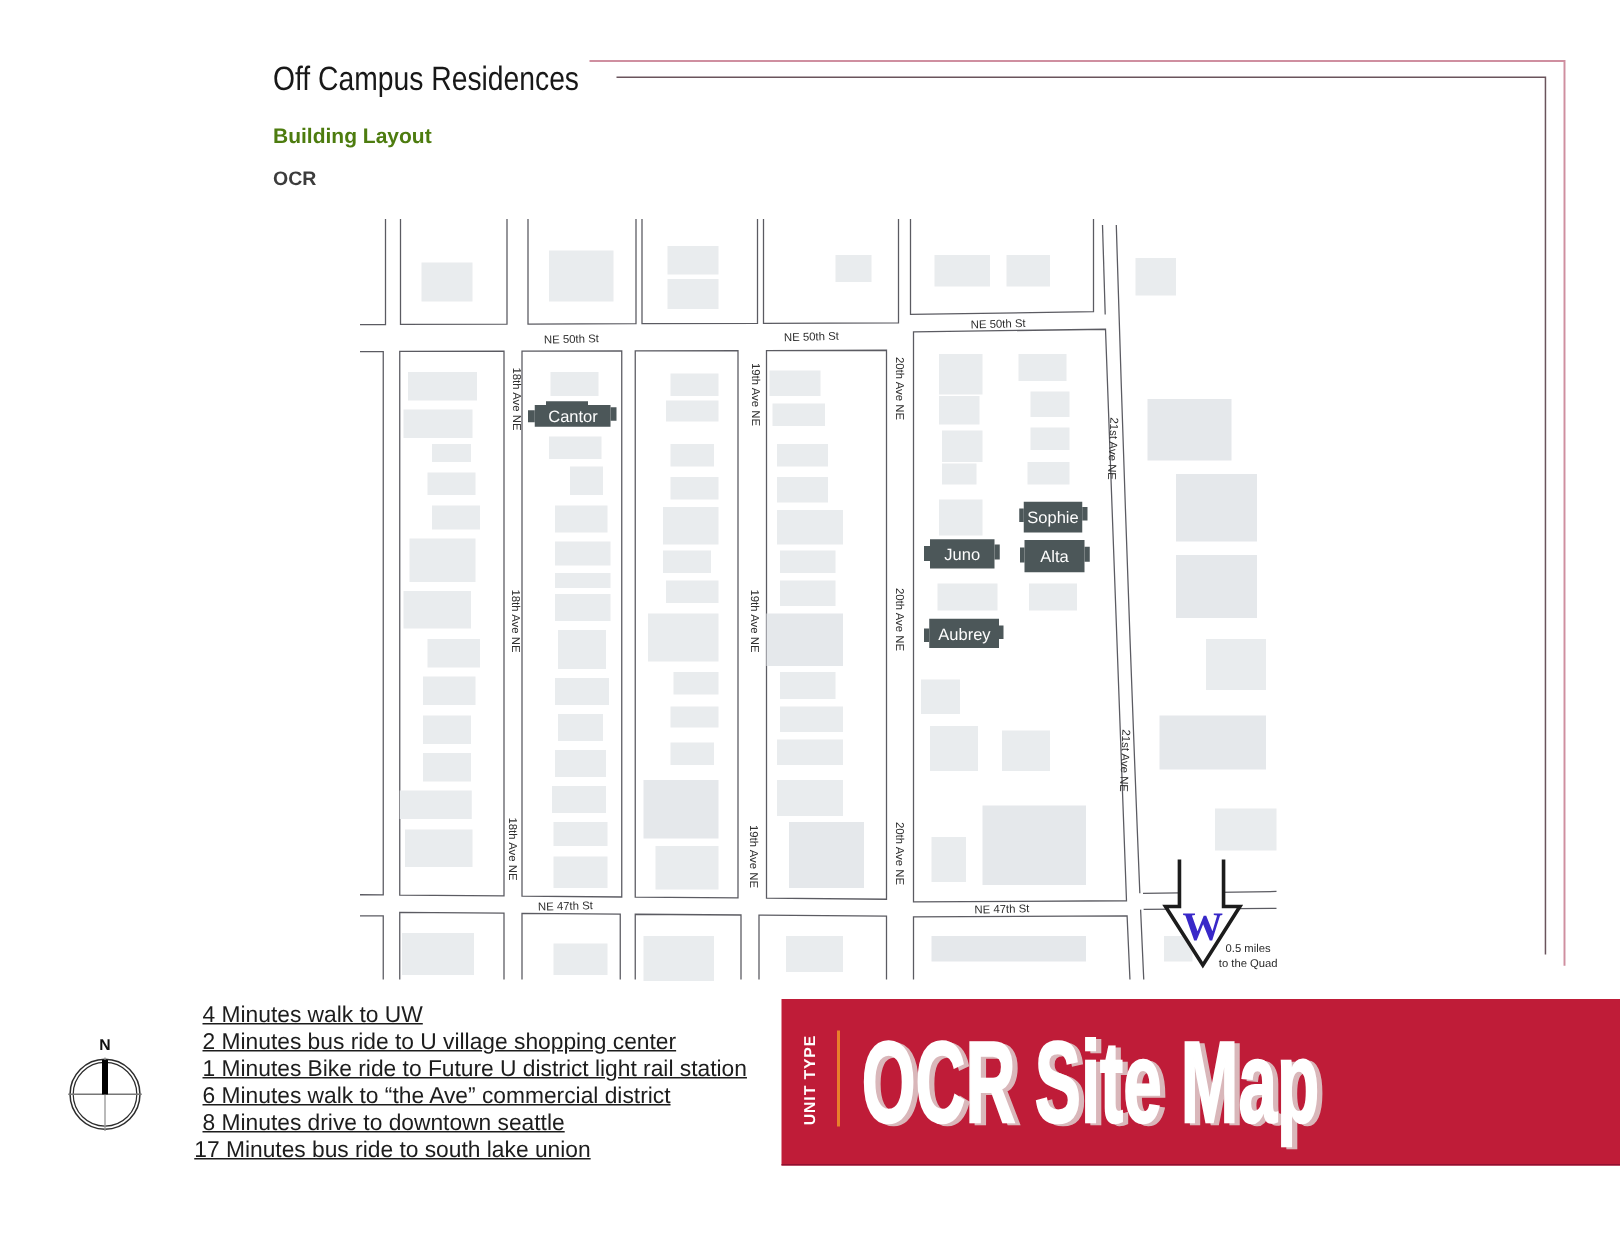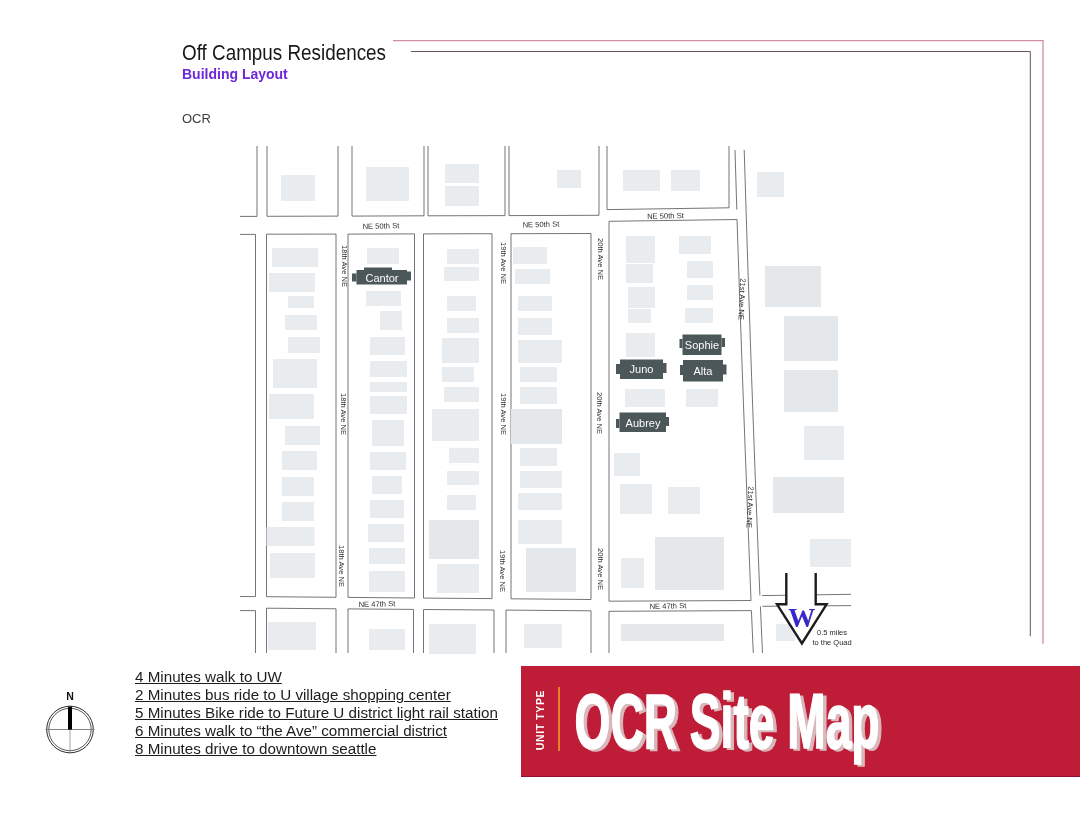--- a/index.html
+++ b/index.html
@@ -5,23 +5,23 @@
   html,body {margin:0;padding:0;background:#fff;}
   body {width:1080px;height:834px;position:relative;overflow:hidden;
         font-family:"Liberation Sans", sans-serif;}
   .abs {position:absolute;}
 </style>
 </head>
 <body>
 
 <div class="abs" style="left:182px;top:39.5px;font-size:22.5px;color:#181818;transform:scaleX(0.838);transform-origin:0 0;white-space:nowrap;">Off Campus Residences</div>
 
-<div class="abs" style="left:182px;top:66px;font-size:14px;font-weight:bold;color:#6d28d9;">Building Layout</div>
-
-<div class="abs" style="left:182px;top:111px;font-size:13px;font-weight:normal;color:#3c3c3c;">OCR</div>
+<div class="abs" style="left:182px;top:82px;font-size:14px;font-weight:bold;color:#4d7c0f;">Building Layout</div>
+
+<div class="abs" style="left:182px;top:111px;font-size:13px;font-weight:bold;color:#3c3c3c;">OCR</div>
 
 <svg class="abs" style="left:0;top:0;" width="1080" height="834" viewBox="0 0 1080 834" font-family="Liberation Sans, sans-serif">
 
 <path d="M393,40.7 L1043,40.7 L1043,643.8" fill="none" stroke="#cf8fa0" stroke-width="1.3"></path>
 
 <path d="M411,51.5 L1030.3,51.5 L1030.3,636.3" fill="none" stroke="#6a545c" stroke-width="1"></path>
 
 <path d="M267,146 L267,216.3 L338,216.1 L338,146" fill="#fff" stroke="#5b5b62" stroke-width="0.85"></path>
 
 <path d="M352,146 L352,216.1 L424,215.8 L424,146" fill="#fff" stroke="#5b5b62" stroke-width="0.85"></path>
@@ -267,26 +267,27 @@
 <rect x="68" y="706.6" width="4" height="23" fill="#000"></rect>
 
 </svg>
 
 <div class="abs" style="left:135px;top:668px;font-size:15.2px;line-height:18.1px;color:#1d1d1d;text-decoration:underline;">
 
   <div>4 Minutes walk to UW</div>
 
   <div>2 Minutes bus ride to U village shopping center</div>
 
-  <div>5 Minutes Bike ride to Future U district light rail station</div>
+  <div>1 Minutes Bike ride to Future U district light rail station</div>
 
   <div>6 Minutes walk to “the Ave” commercial district</div>
 
   <div>8 Minutes drive to downtown seattle</div>
 
+  <div style="margin-left:-5.5px;">17 Minutes bus ride to south lake union</div>
 </div>
 
 <div class="abs" style="left:520.5px;top:665.5px;width:559.5px;height:110.5px;background:#bf1c38;border-bottom:1.5px solid #8f1030;"></div>
 
 <div class="abs" style="left:540px;top:719.5px;font-size:10.5px;font-weight:bold;white-space:nowrap;
      color:#fff;letter-spacing:0.6px;transform:translate(-50%,-50%) rotate(-90deg);">UNIT TYPE</div>
 
 <div class="abs" style="left:557.5px;top:687px;width:2px;height:63.5px;background:#e87f2b;"></div>
 
 <svg class="abs" style="left:520.5px;top:665.5px;" width="559.5" height="110.5" viewBox="0 0 559.5 110.5">

